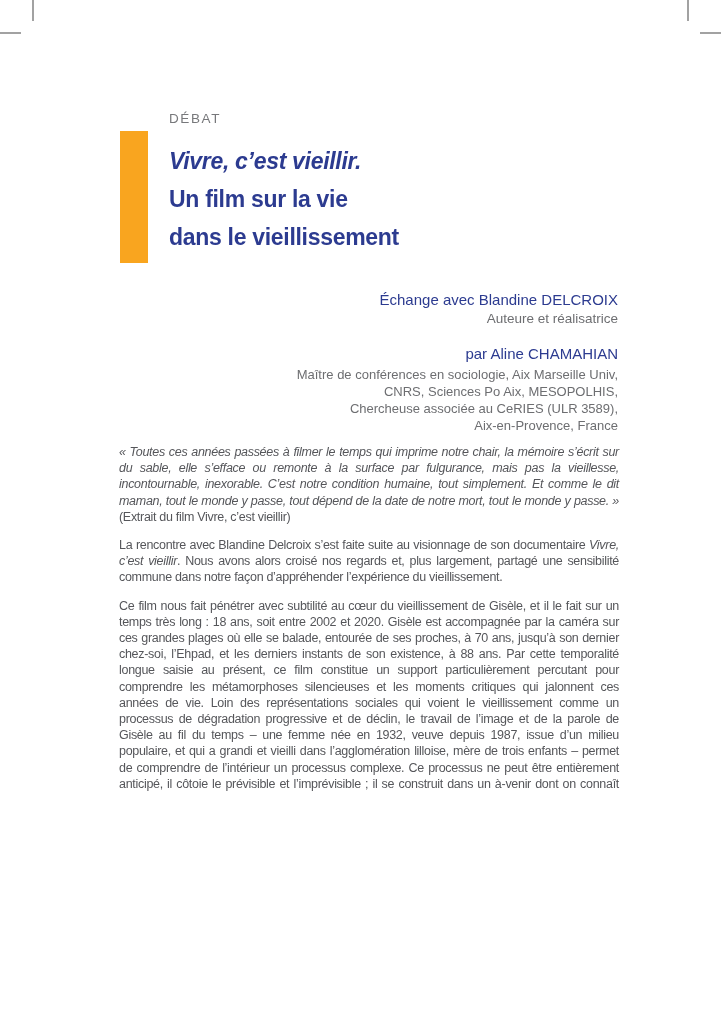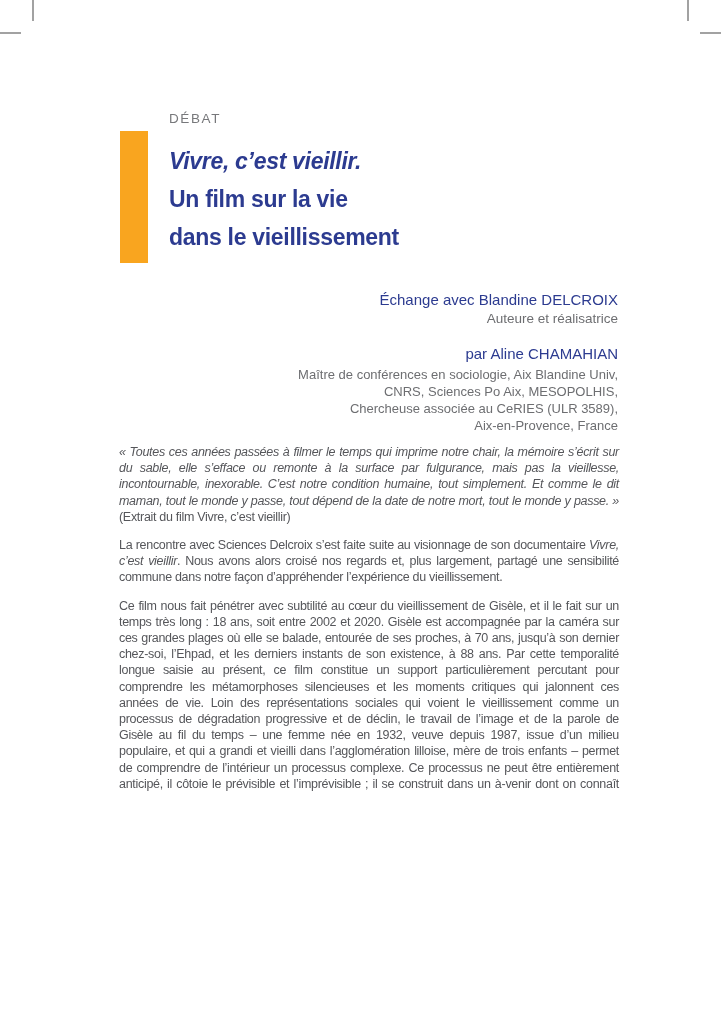--- a/index.html
+++ b/index.html
@@ -87,29 +87,29 @@
   <h1 class="title">
     <span class="t-line it">Vivre, c’est vieillir.</span>
     <span class="t-line">Un film sur la vie</span>
     <span class="t-line">dans le vieillissement</span>
   </h1>
 
   <div class="authors">
     <div class="a-heading">Échange avec Blandine DELCROIX</div>
     <div class="a-role">Auteure et réalisatrice</div>
     <div class="a-heading">par Aline CHAMAHIAN</div>
-    <div class="a-affil">Maître de conférences en sociologie, Aix Blandine Univ,</div>
+    <div class="a-affil">Maître de conférences en sociologie, Aix Marseille Univ,</div>
     <div class="a-affil">CNRS, Sciences Po Aix, MESOPOLHIS,</div>
     <div class="a-affil">Chercheuse associée au CeRIES (ULR 3589),</div>
     <div class="a-affil">Aix-en-Provence, France</div>
   </div>
 
   <div class="body-col">
     <p class="epigraph"><span class="it">« Toutes ces années passées à filmer le temps qui imprime notre chair, la mémoire s’écrit sur du sable, elle s’efface ou remonte à la surface par fulgurance, mais pas la vieillesse, incontournable, inexorable. C’est notre condition humaine, tout simplement. Et comme le dit maman, tout le monde y passe, tout dépend de la date de notre mort, tout le monde y passe. » </span><span>(Extrait du film Vivre, c’est vieillir)</span></p>
-    <p class="para"><span>La rencontre avec Sciences Delcroix s’est faite suite au visionnage de son documentaire </span><span class="it">Vivre, c’est vieillir</span><span>. Nous avons alors croisé nos regards et, plus largement, partagé une sensibilité commune dans notre façon d’appréhender l’expérience du vieillissement.</span></p>
+    <p class="para"><span>La rencontre avec Blandine Delcroix s’est faite suite au visionnage de son documentaire </span><span class="it">Vivre, c’est vieillir</span><span>. Nous avons alors croisé nos regards et, plus largement, partagé une sensibilité commune dans notre façon d’appréhender l’expérience du vieillissement.</span></p>
     <p class="para">Ce film nous fait pénétrer avec subtilité au cœur du vieillissement de Gisèle, et il le fait sur un temps très long : 18 ans, soit entre 2002 et 2020. Gisèle est accompagnée par la caméra sur ces grandes plages où elle se balade, entourée de ses proches, à 70 ans, jusqu’à son dernier chez-soi, l’Ehpad, et les derniers instants de son existence, à 88 ans. Par cette temporalité longue saisie au présent, ce film constitue un support particulièrement percutant pour comprendre les métamorphoses silencieuses et les moments critiques qui jalonnent ces années de vie. Loin des représentations sociales qui voient le vieillissement comme un processus de dégradation progressive et de déclin, le travail de l’image et de la parole de Gisèle au fil du temps – une femme née en 1932, veuve depuis 1987, issue d’un milieu populaire, et qui a grandi et vieilli dans l’agglomération lilloise, mère de trois enfants – permet de comprendre de l’intérieur un processus complexe. Ce processus ne peut être entièrement anticipé, il côtoie le prévisible et l’imprévisible ; il se construit dans un à-venir dont on connaît l’issue, mais qui implique de faire face, de rebondir à chaque chute, autant que possible, de rester autonome. Au fil de ces années de vie filmées, on découvre comment Gisèle va faire face à son avancée en âge, seule et entourée à la fois ; on comprend comment le corps, la parole, l’esprit, la mémoire sont à la fois mobilisés, entretenus, activés et fragiles.</p>
   </div>
 
   <div class="footer">
     <span class="doi">DOI : 10.3917/gs1.174.0201</span>
     <span class="journal-line"><span>Gérontologie et société</span><span class="dot">•</span><span>n° 174</span><span class="dot">•</span><span>vol. 46/2024</span></span>
     <span class="pagenum">201</span>
   </div>
 
 </div>

